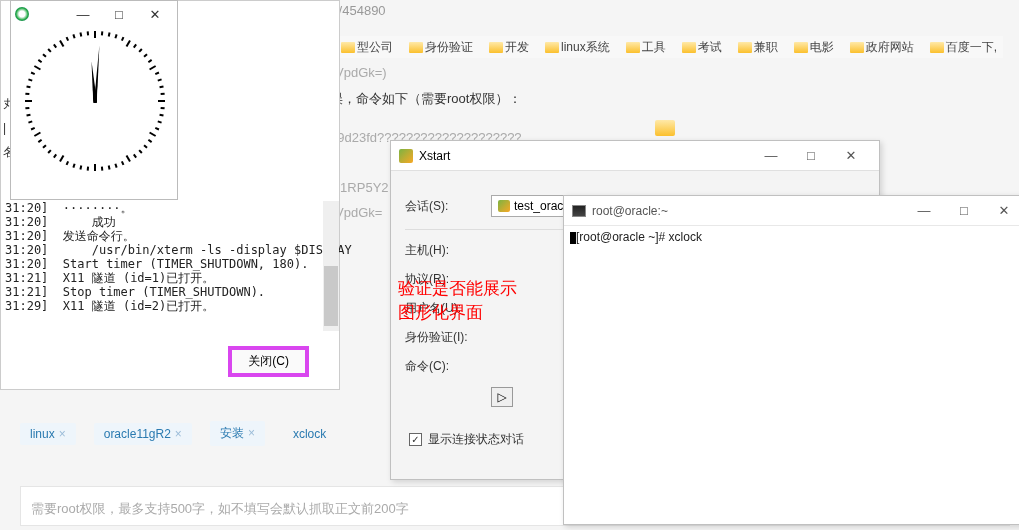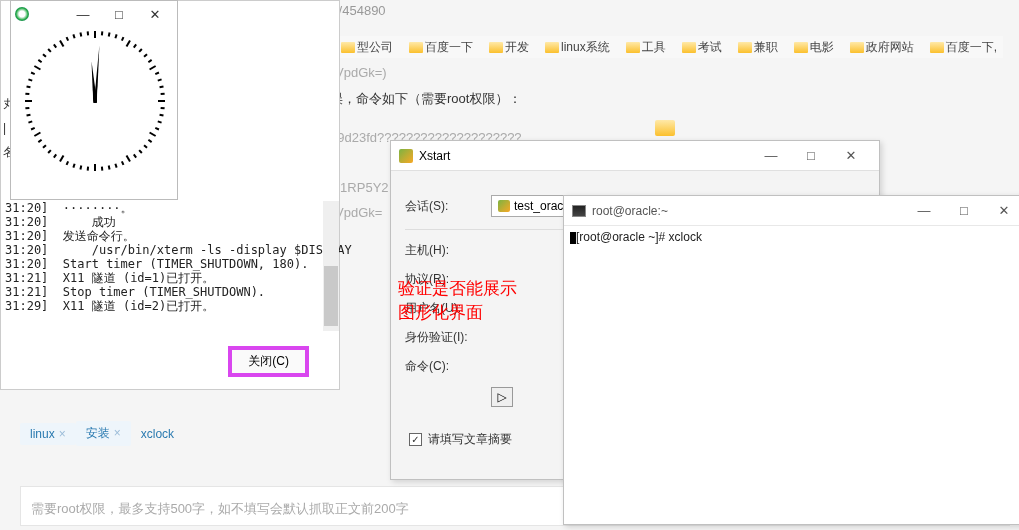--- a/index.html
+++ b/index.html
@@ -12,21 +12,21 @@
 .bookmarks .bm { display: flex; align-items: center; gap: 2px; padding: 0 6px; color: #444; font-size: 12px; cursor: pointer; }
 .bookmarks .folder-icon { width: 14px; height: 11px; background: linear-gradient(#ffe9a8,#fbc02d); border-radius: 1px; display: inline-block; }
 .bg-text { position: absolute; color: #aaa; font-size: 13px; }
 .bg-err { position: absolute; top: 90px; left: 330px; color: #333; font-size: 13px; }
 .right-content { position: absolute; top: 60px; left: 640px; width: 360px; height: 80px; background: #000; color: #fff; padding: 6px 10px; font-size: 13px; }
 .right-folder { position: absolute; top: 120px; left: 655px; width: 20px; height: 16px; background: linear-gradient(#ffe9a8,#fbc02d); border-radius: 2px; }
 .bg-display { position: absolute; top: 140px; left: 175px; color: #555; font-size: 12px; }
 .side-link { position:absolute; right:2px; top:351px; color:#888; font-size:12px; }
 
 
-.tags { position: absolute; top: 421px; left: 20px; display: flex; gap: 0; align-items: center; }
+.tags { position: absolute; top: 421px; left: 20px; display: flex; gap: 18px; align-items: center; }
 .tag { background: #eef5fb; padding: 4px 10px; color: #2a7ab0; font-size: 12px; border-radius: 2px; cursor: pointer; }
 .tag .x { color: #9bbcd8; margin-left: 4px; }
 .summary-box { position: absolute; top: 486px; left: 20px; width: 990px; height: 40px; border: 1px solid #e5e5e5; background: #fff; padding: 13px 10px; }
 .summary-placeholder { color: #aaa; font-size: 13px; }
 
 
 .log-window { position: absolute; top: 0px; left: 0px; width: 340px; height: 390px; background: #fff; border: 1px solid #ccc; }
 .log-body { position: absolute; top: 200px; left: 4px; width: 320px; font-family: "SimSun", monospace; font-size: 12px; color: #222; line-height: 14px; white-space: pre; }
 .log-scrollbar { position: absolute; right: 0; top: 200px; width: 16px; height: 130px; background: #efefef; }
 .log-scrollbar-thumb { position: absolute; width: 14px; left: 1px; top: 65px; height: 60px; background: #c9c9c9; }
@@ -79,21 +79,21 @@
 
 <div class="browser-bg">
   <div class="url-frag">t/454890</div>
   <div class="bookmarks">
     <div class="bm">
         <span class="folder-icon"></span>
         <span>型公司</span>
       </div>
     <div class="bm">
         <span class="folder-icon"></span>
-        <span>百度一下</span>
+        <span>身份验证</span>
       </div>
     <div class="bm">
         <span class="folder-icon"></span>
         <span>开发</span>
       </div>
     <div class="bm">
         <span class="folder-icon"></span>
         <span>linux系统</span>
       </div>
     <div class="bm">
@@ -259,21 +259,21 @@
         <div class="xs-label">身份验证(I):</div>
       </div>
     <div class="xs-row">
         <div class="xs-label">命令(C):</div>
       </div>
     <div class="xs-run-btn">
         <span>▷</span>
       </div>
     <div class="xs-checkbox-row">
       <div class="xs-checkbox">✓</div>
-      <span>请填写文章摘要</span>
+      <span>显示连接状态对话</span>
     </div>
   </div>
 </div>
 
 <div class="red-annotation" style="white-space:pre;">验证是否能展示
 图形化界面</div>
 
 <div class="term-window">
   <div class="term-title">
     <div class="term-title-left">
@@ -284,20 +284,21 @@
       <div class="w-btn">—</div>
       <div class="w-btn">□</div>
       <div class="w-btn">✕</div>
     </div>
   </div>
   <div class="term-body"><span class="term-cursor"></span><span>[root@oracle ~]# </span><span>xclock</span></div>
 </div>
 
 <div class="tags">
   <div class="tag"><span>linux</span><span class="x">×</span></div>
+  <div class="tag"><span>oracle11gR2</span><span class="x">×</span></div>
   <div class="tag"><span>安装</span><span class="x">×</span></div>
   <div class="tag" style="background:transparent"><span>xclock</span></div>
 </div>
 
 <div class="summary-box">
   <span class="summary-placeholder">需要root权限，最多支持500字，如不填写会默认抓取正文前200字</span>
 </div>
 
 <div class="watermark">
   <span class="cloud"></span>

